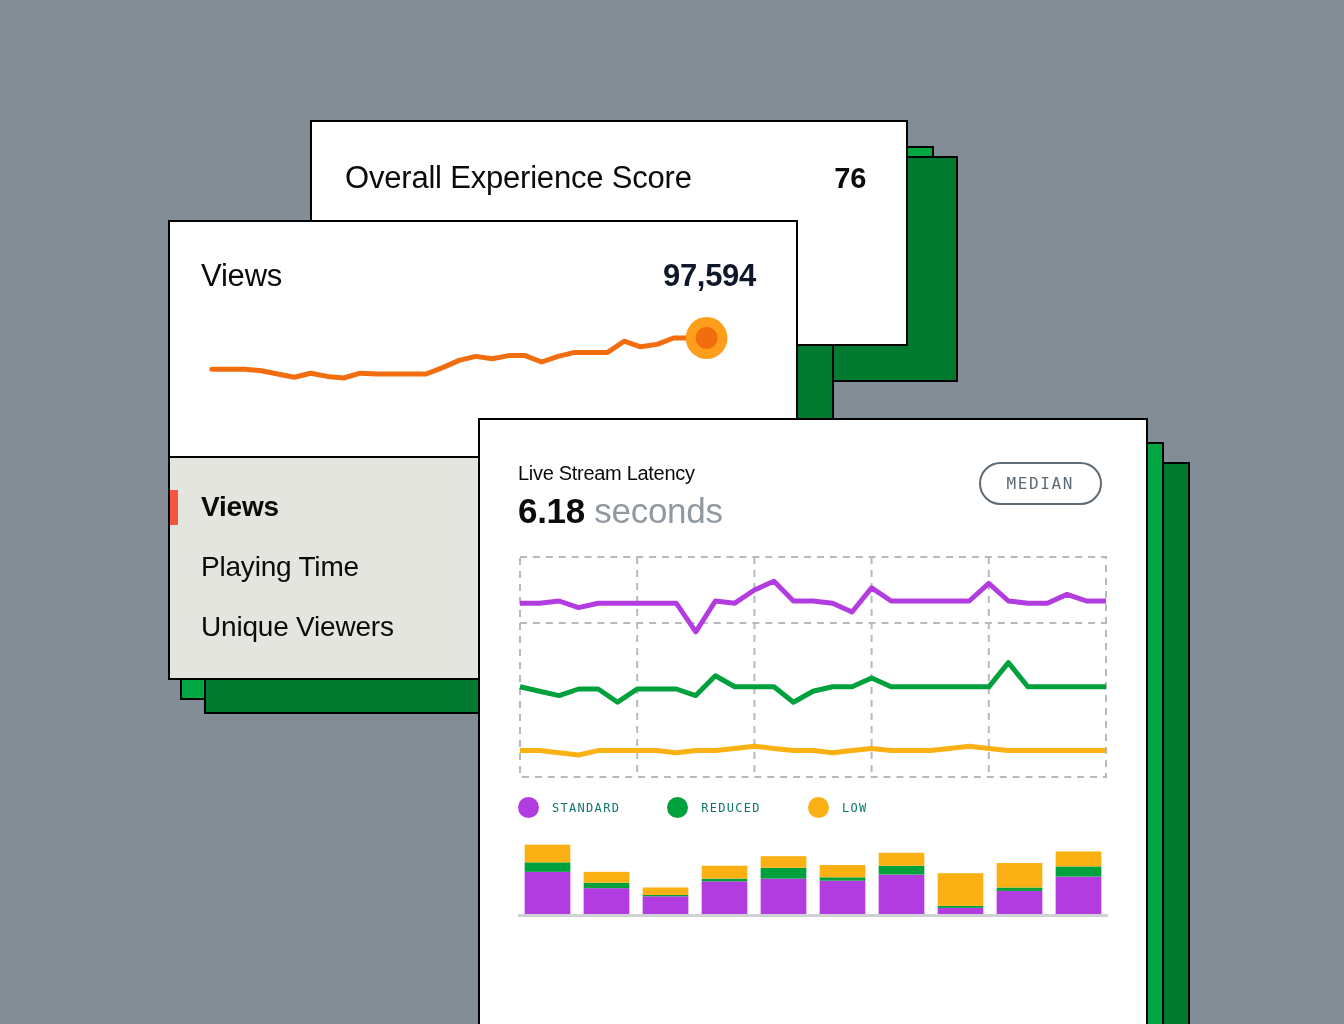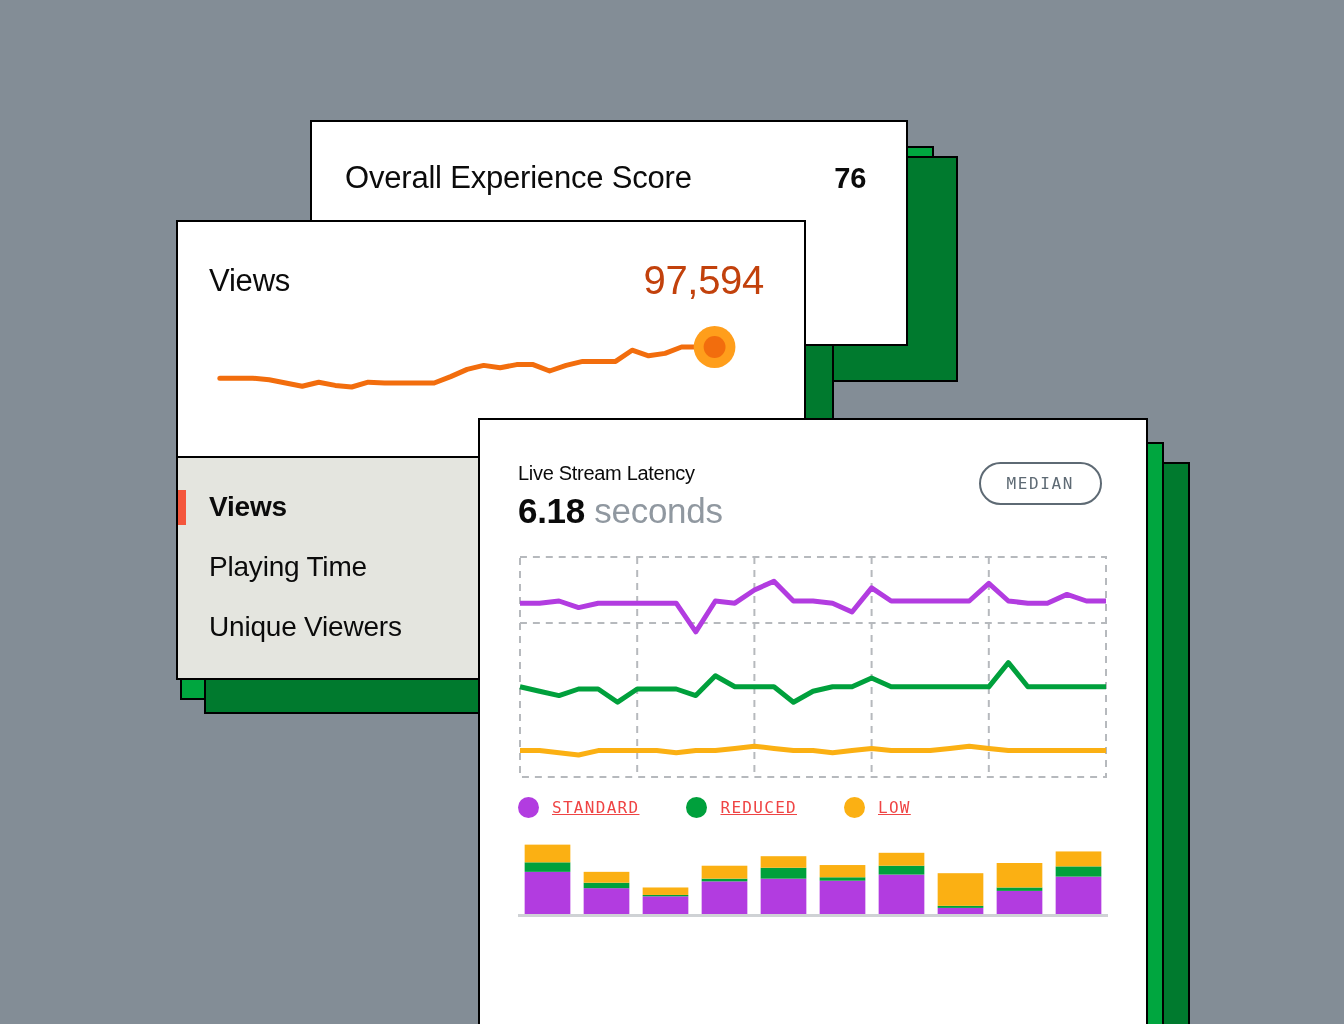--- a/index.html
+++ b/index.html
@@ -26,27 +26,27 @@
   
   #card-score { left: 310px; top: 120px; width: 598px; height: 226px; }
   .score-row {
     display: flex; align-items: center; justify-content: space-between;
     padding: 38px 40px 0 33px;
   }
   .score-title { font-size: 31px; color: #0b0b0b; letter-spacing: -0.2px; }
   .score-value { font-size: 29px; font-weight: 700; color: #0b0b0b; letter-spacing: -0.3px; }
 
   
-  #card-views { left: 176px; top: 220px; width: 630px; height: 460px; background:#fff; }
+  #card-views { left: 168px; top: 220px; width: 630px; height: 460px; background:#fff; }
   .views-head {
     display: flex; align-items: center; justify-content: space-between;
     padding: 36px 40px 0 31px;
   }
   .views-title { font-size: 31px; color: #0b0b0b; letter-spacing: -0.2px; }
-  .views-value { font-size: 40px; font-weight: 400; color: #c2410c; letter-spacing: -0.3px; }
+  .views-value { font-size: 31px; font-weight: 700; color: #0f172a; letter-spacing: -0.3px; }
   .spark-wrap { position: relative; height: 120px; margin-top: 6px; }
   .spark-wrap svg { display:block; width:100%; height:100%; }
 
   .menu {
     position: absolute; left: 0; right: 0; bottom: 0;
     height: 222px; background: #e4e5df;
     border-top: 2px solid #000;
   }
   .menu-item {
     position: relative;
@@ -84,21 +84,21 @@
   .lines-wrap svg { display:block; width:100%; height:100%; }
 
   .legend {
     display: flex; align-items: center;
     margin: 16px 0 0 38px; gap: 0;
   }
   .legend-item { display: flex; align-items: center; margin-right: 47px; }
   .legend-dot { width: 21px; height: 21px; border-radius: 50%; margin-right: 13px; }
   .legend-label {
     font-family: "DejaVu Sans Mono", monospace;
-    font-size: 16px; letter-spacing: 1.3px; color: #ef4444; text-decoration: underline;
+    font-size: 12px; letter-spacing: 1.3px; color: #0f766e;
   }
 
   .bars-wrap { margin: 26px 38px 0 38px; height: 76px; position: relative; }
   .bars-wrap svg { display:block; width:100%; height:100%; }
 </style>
 </head>
 <body>
 
 <div class="stage">
 

